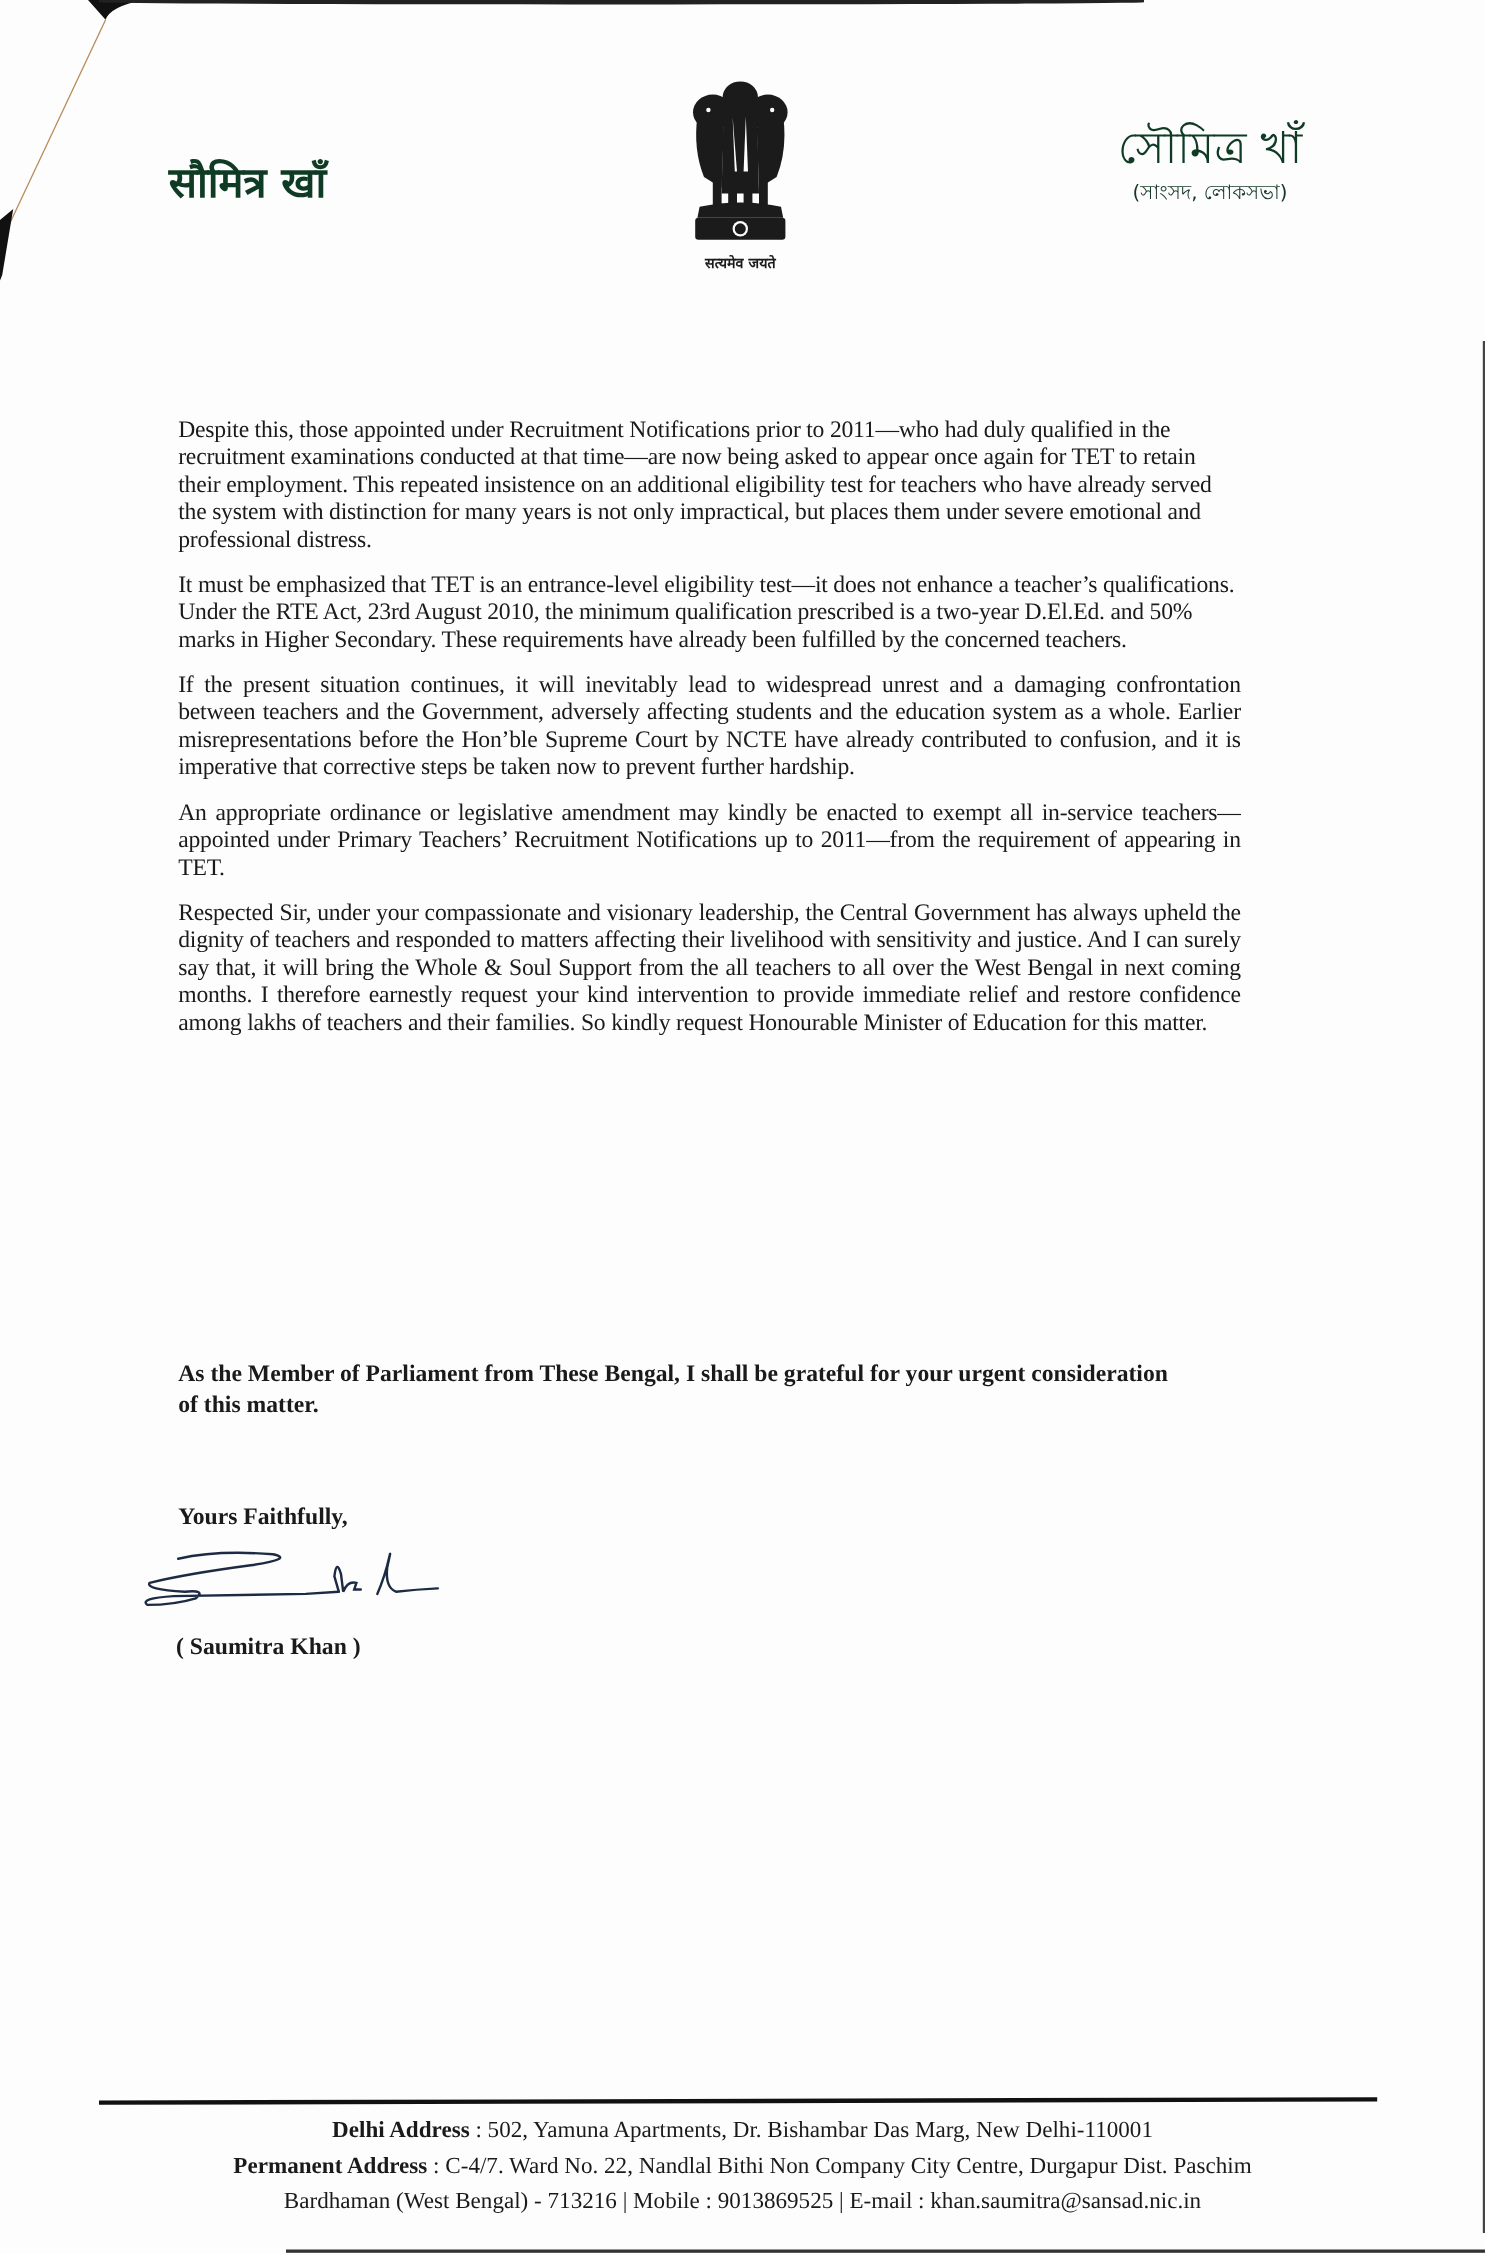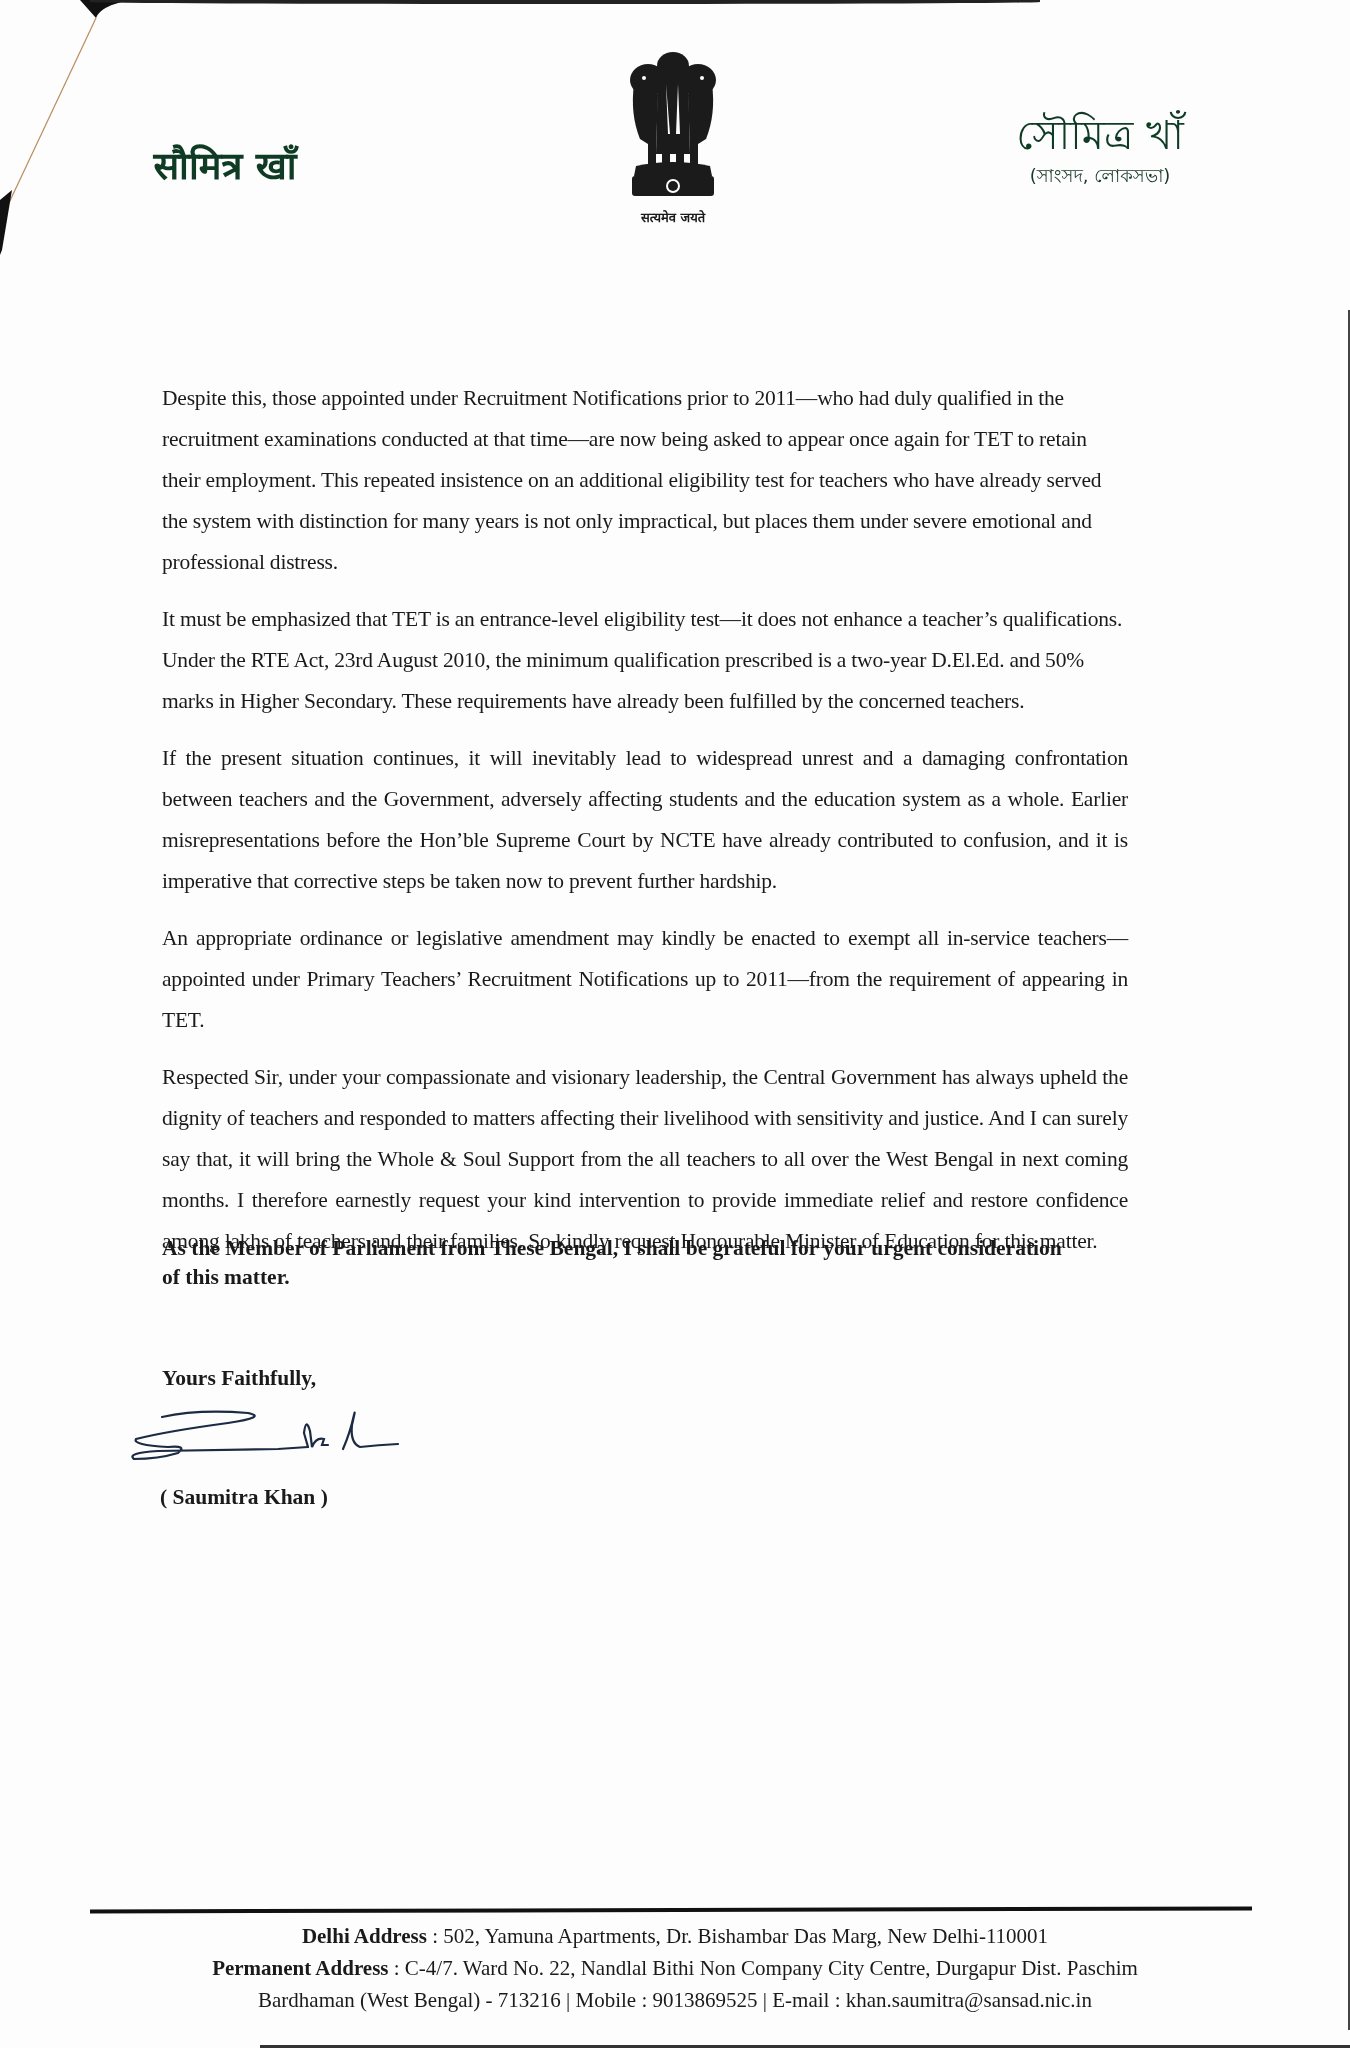--- a/index.html
+++ b/index.html
@@ -28,27 +28,27 @@
   .hdr-left .name { font-family: "DejaVu Sans", sans-serif; font-size: 38px; font-weight: bold; line-height: 1.15; }
   .hdr-left .role { font-family: "DejaVu Sans", sans-serif; font-size: 27px; color: #173626; line-height: 1.3; margin-top: 2px; }
 
   .hdr-right {
     position: absolute; left: 940px; top: 112px; width: 320px; text-align: center; color: #0f3a24;
   }
   .hdr-right .name { font-family: "DejaVu Sans", sans-serif; font-size: 40px; line-height: 1.15; }
   .hdr-right .role { font-family: "DejaVu Sans", sans-serif; font-size: 18px; color: #173626; line-height: 1.3; margin-top: 6px; }
 
   .emblem {
-    position: absolute; left: 618px; top: 44px; width: 110px; height: 190px; text-align: right;
+    position: absolute; left: 618px; top: 66px; width: 110px; height: 190px; text-align: right;
   }
   .emblem svg { width: 100%; height: 100%; }
 
   .body-text {
     position: absolute; left: 162px; top: 378px; width: 966px;
-    font-size: 21.5px; line-height: 41px; letter-spacing: -0.2px;
+    font-size: 21.5px; line-height: 25px; letter-spacing: -0.2px;
   }
   .body-text p { margin: 0 0 16px 0; }
   .body-text p.justify { text-align: justify; }
   .body-text b { font-weight: normal; }
 
   .closing {
     position: absolute; left: 162px; top: 1234px; width: 900px;
     font-size: 21.5px; line-height: 29px; font-weight: bold;
   }
   .yours {

